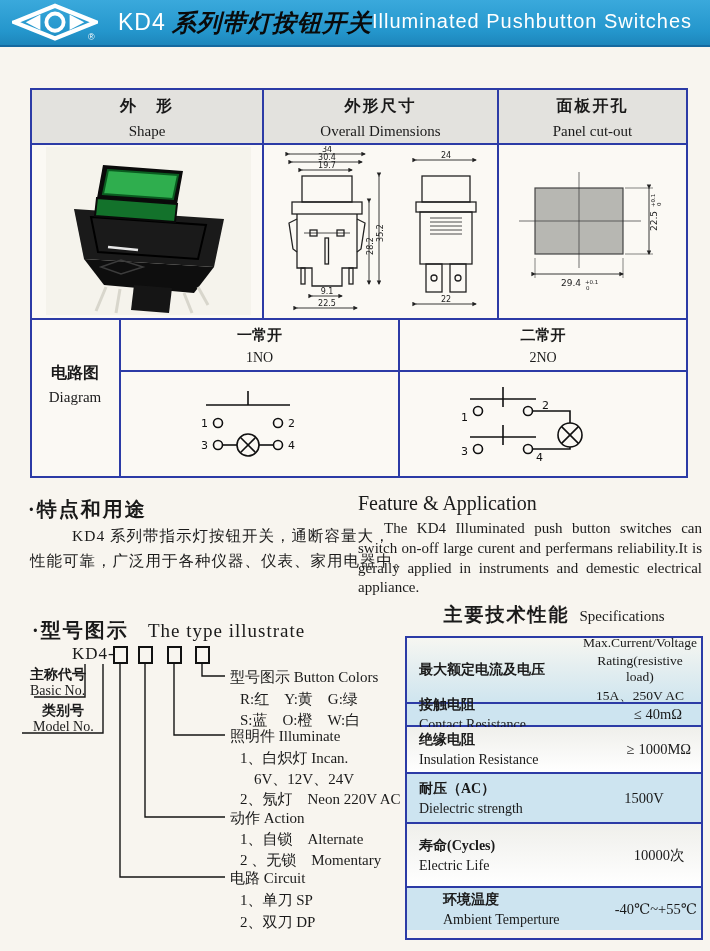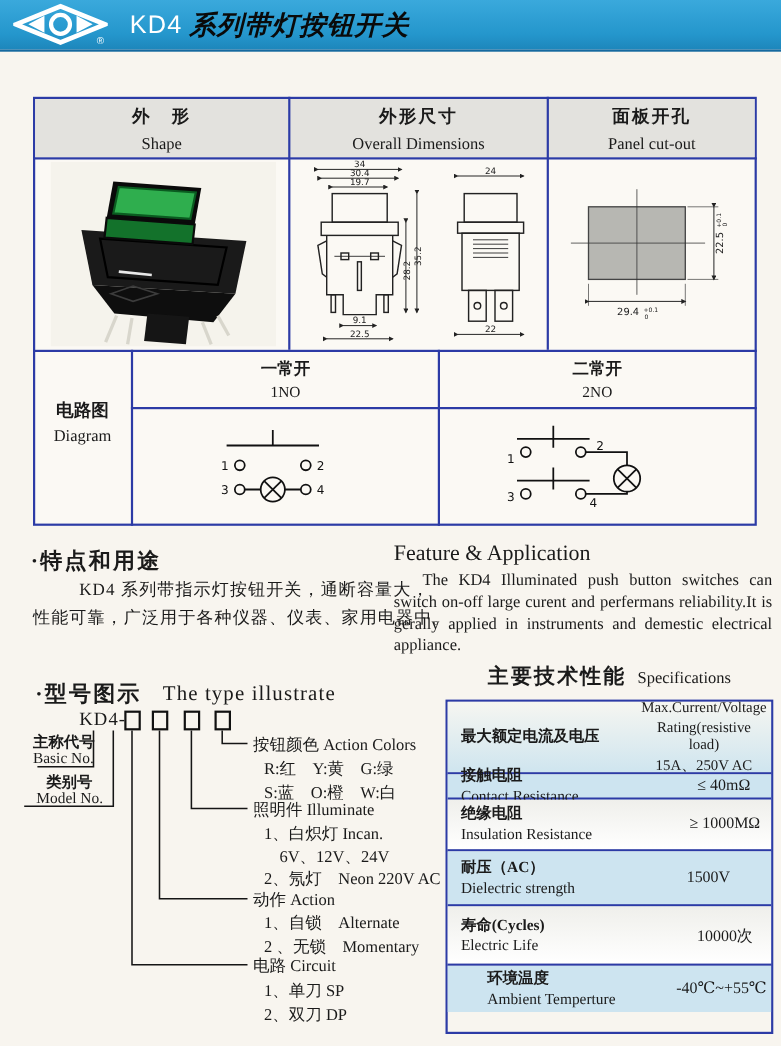--- a/index.html
+++ b/index.html
@@ -74,20 +74,21 @@
   <div class="hdr">
     <svg width="86" height="40" style="position:absolute;left:12px;top:3px;" viewBox="0 0 100 46">
       <polygon points="3,22 50,3 97,22 50,41" fill="none" stroke="#ffffff" stroke-width="5"></polygon>
       <circle cx="50" cy="22" r="10" fill="none" stroke="#ffffff" stroke-width="4.5"></circle>
       <polygon points="16,22 33,13 33,31" fill="#ffffff"></polygon>
       <polygon points="84,22 67,13 67,31" fill="#ffffff"></polygon>
     </svg>
     <div style="position:absolute;left:88px;top:32px;color:#fff;font-size:9px;font-family:'Liberation Sans',sans-serif;">®</div>
     <div class="hdr-model">KD4</div>
     <div class="hdr-cn">系列带灯按钮开关</div>
+    <div class="hdr-en">Illuminated Pushbutton Switches</div>
   </div>
 
   <div class="t-outer"></div>
   <div class="hdr-row-bg"></div>
   <div class="tline" style="left:262px;top:88px;width:2px;height:230px;"></div>
   <div class="tline" style="left:497px;top:88px;width:2px;height:230px;"></div>
   <div class="tline" style="left:30px;top:143px;width:658px;height:2px;"></div>
   <div class="tline" style="left:30px;top:318px;width:658px;height:2px;"></div>
   <div class="tline" style="left:119px;top:318px;width:2px;height:160px;"></div>
   <div class="tline" style="left:398px;top:318px;width:2px;height:160px;"></div>
@@ -287,21 +288,21 @@
       <polyline points="174,24 174,95 225,95"></polyline>
       <polyline points="202,24 202,36 225,36"></polyline>
     </g>
   </svg>
 
   <div class="lbl b" style="left:30px;top:666px;">主称代号</div>
   <div class="lbl" style="left:30px;top:683px;">Basic No.</div>
   <div class="lbl b" style="left:42px;top:702px;">类别号</div>
   <div class="lbl" style="left:33px;top:719px;">Model No.</div>
 
-  <div class="branch-t" style="top:668px;">按钮颜色 Action Colors</div>
+  <div class="branch-t" style="top:668px;">型号图示 Button Colors</div>
   <div class="branch-s" style="top:690px;">R:红　Y:黄　G:绿</div>
   <div class="branch-s" style="top:711px;">S:蓝　O:橙　W:白</div>
   <div class="branch-t" style="top:727px;">照明件 Illuminate</div>
   <div class="branch-s" style="top:749px;">1、白炽灯 Incan.</div>
   <div class="branch-s" style="top:770px;left:254px;">6V、12V、24V</div>
   <div class="branch-s" style="top:790px;">2、氖灯　Neon 220V AC</div>
   <div class="branch-t" style="top:809px;">动作 Action</div>
   <div class="branch-s" style="top:830px;">1、自锁　Alternate</div>
   <div class="branch-s" style="top:851px;">2 、无锁　Momentary</div>
   <div class="branch-t" style="top:869px;">电路 Circuit</div>
@@ -343,21 +344,21 @@
     </div>
     <div class="srow bg-blue" style="height:50px;">
       <div class="n">
         <div class="cn">耐压（AC）</div>
         <div class="en">Dielectric strength</div>
       </div>
       <div class="v">
           <div>1500V</div>
         </div>
     </div>
-    <div class="srow bg-grad2" style="height:54px;">
+    <div class="srow bg-grad2" style="height:64px;">
       <div class="n">
         <div class="cn">寿命(Cycles)</div>
         <div class="en">Electric Life</div>
       </div>
       <div class="v">
           <div>10000次</div>
         </div>
     </div>
     <div class="srow bg-blue" style="height:42px;padding-left:24px;">
       <div class="n">

